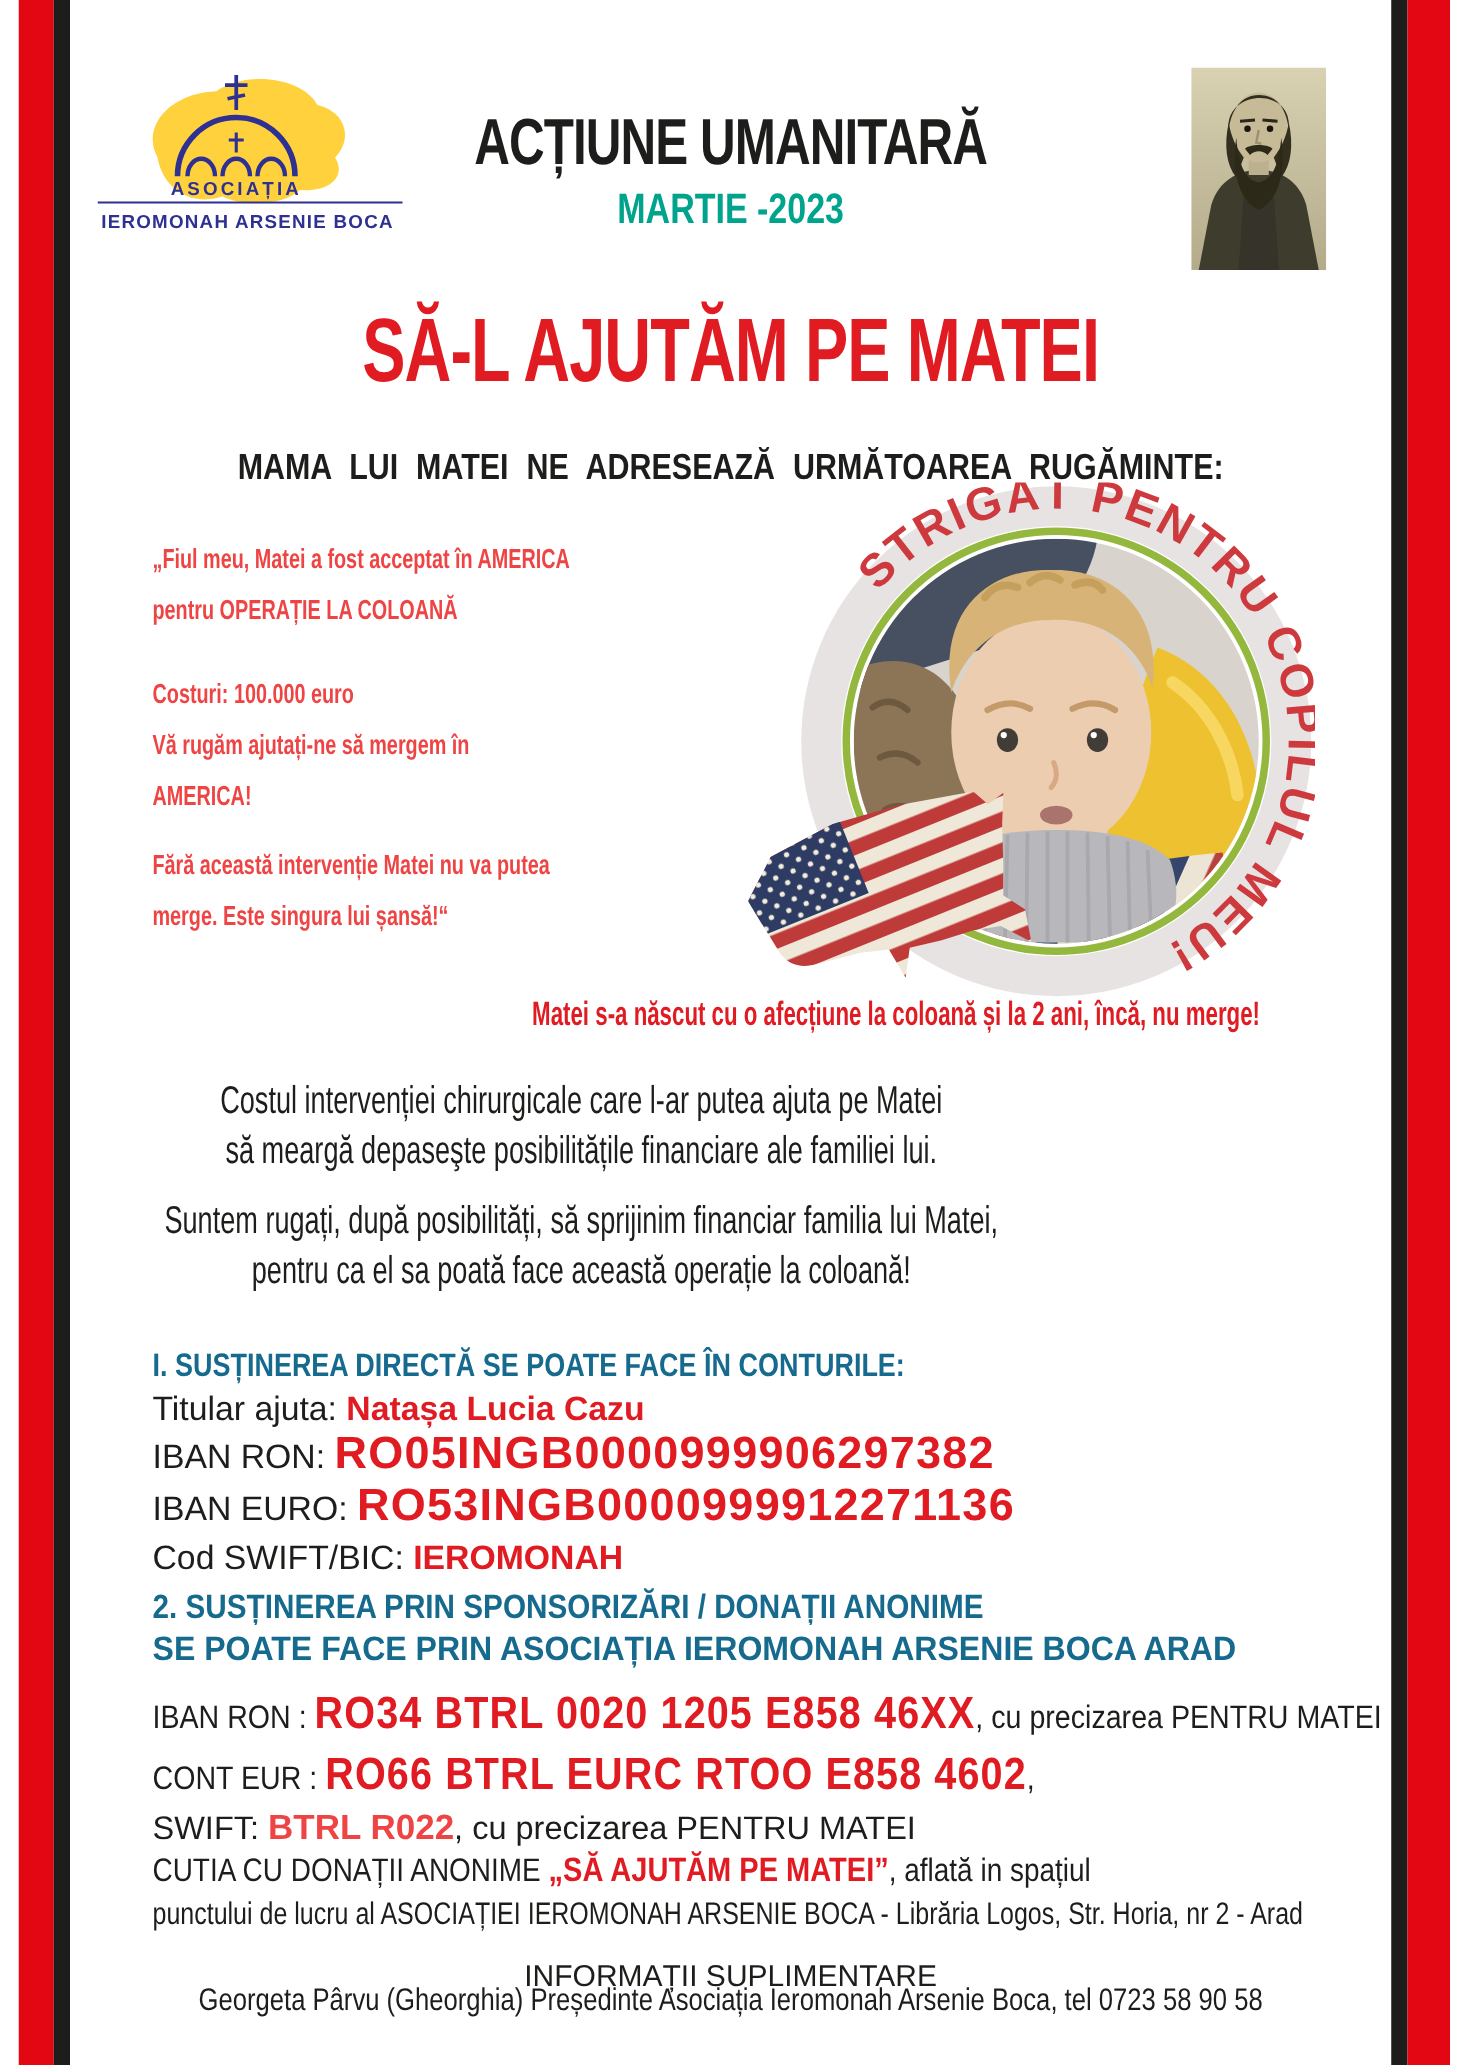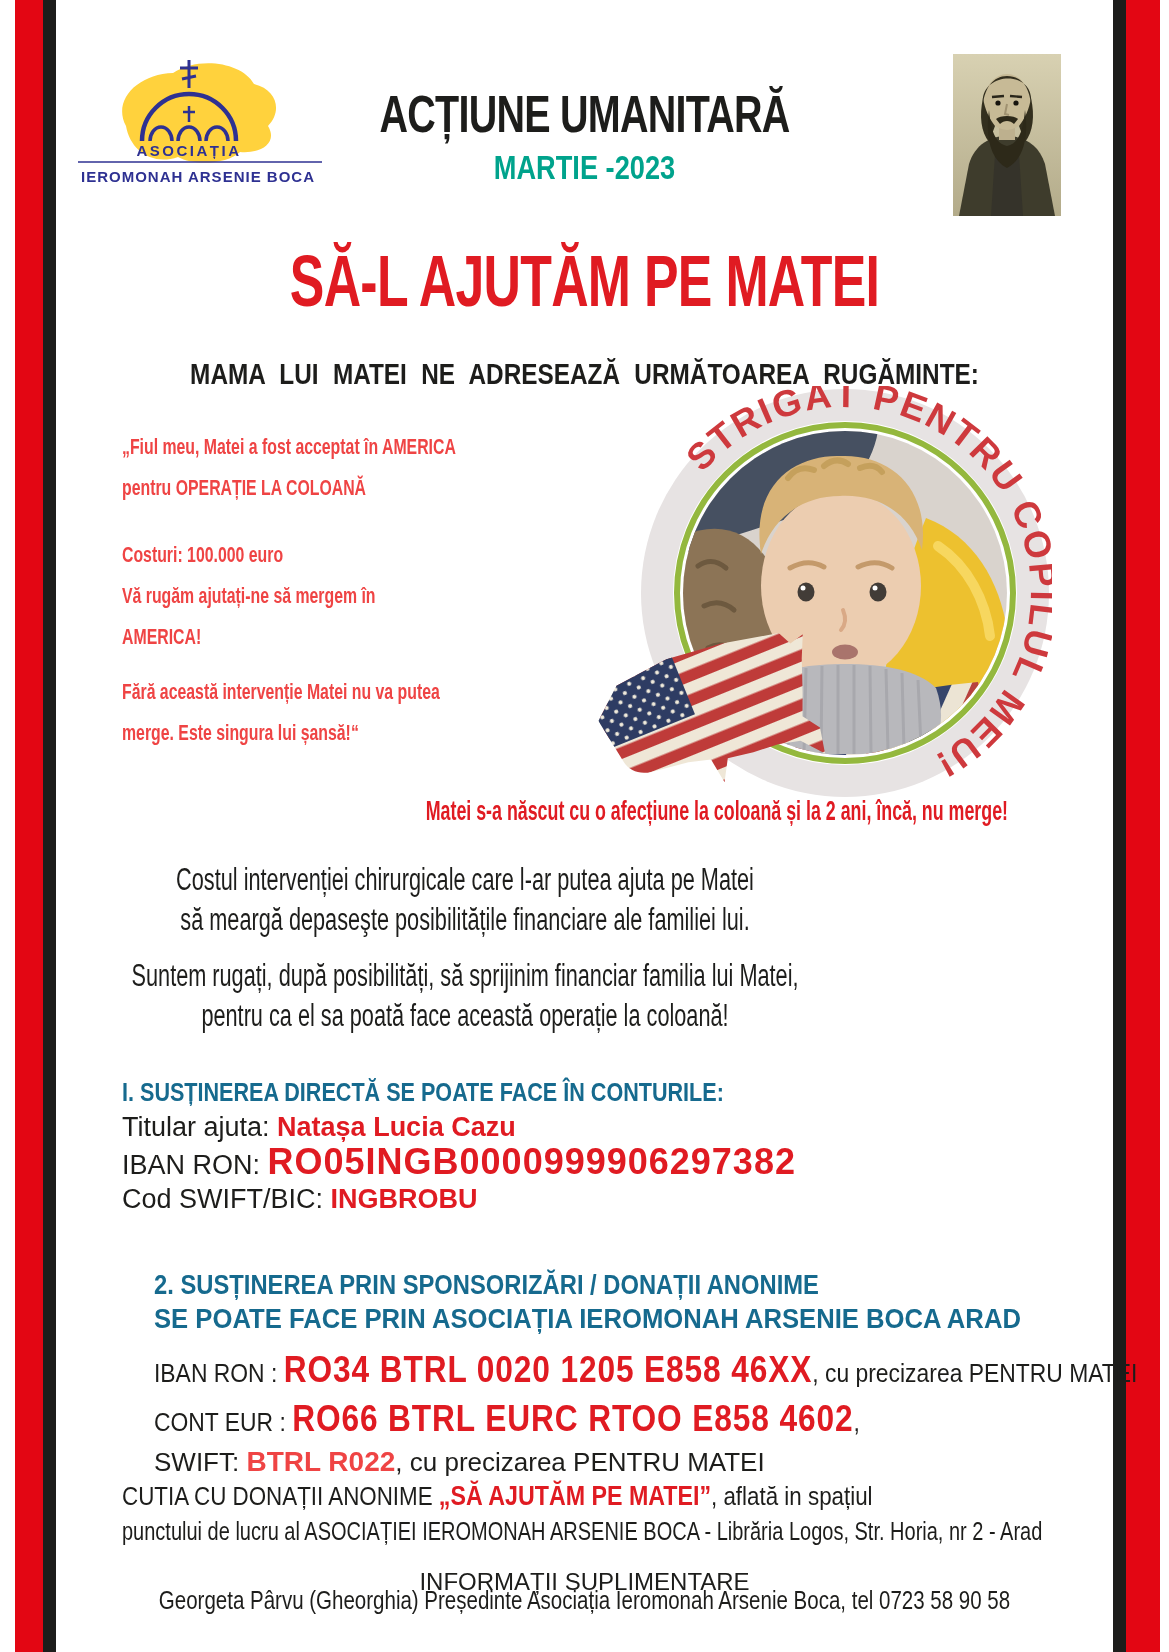--- a/index.html
+++ b/index.html
@@ -20,21 +20,21 @@
   .q-gap1{margin-top:26px;} .q-gap2{margin-top:14px;}
   
   .redline{position:absolute;left:120px;top:796px;width:888px;text-align:right;font-size:27px;
            font-weight:700;color:#e01b22;transform:scaleX(.66);transform-origin:100% 50%;white-space:nowrap;}
   
   .bodytxt{position:absolute;left:122px;top:860px;width:980px;font-size:31px;line-height:40px;color:#1d1d1b;text-align:center;}
   .bodytxt>div{transform:scaleX(.70);transform-origin:0 50%;white-space:nowrap;}
   .b-gap{margin-top:16px;}
   
   .sec{position:absolute;left:122px;width:1000px;color:#1d1d1b;}
-  .sec1{top:1076px;} .sec2{top:1268px;margin-left:32px;}
+  .sec1{top:1076px;} .sec2{top:1268px;}
   .s1-head{font-size:26px;font-weight:700;color:#166a8e;line-height:33px;transform:scaleX(.83);transform-origin:0 50%;white-space:nowrap;}
   .l-titular{font-size:27px;line-height:36px;white-space:nowrap;}
   .red-b{color:#e01b22;font-weight:700;}
   .l-iban{font-size:27px;line-height:34px;white-space:nowrap;}
   .l-iban2{font-size:27px;line-height:43px;white-space:nowrap;}
   .l-swift{font-size:27px;line-height:35px;white-space:nowrap;}
   .iban-big{font-size:36px;font-weight:700;color:#e01b22;letter-spacing:1px;}
   .s2-h1{font-size:27px;font-weight:700;color:#166a8e;line-height:34px;transform:scaleX(.88);transform-origin:0 50%;white-space:nowrap;}
   .s2-h2{font-size:27px;font-weight:700;color:#166a8e;line-height:34px;transform:scaleX(.95);transform-origin:0 50%;white-space:nowrap;}
   .l2-iban{font-size:26px;line-height:48px;margin-top:10px;transform:scaleX(.88);transform-origin:0 50%;white-space:nowrap;}
@@ -187,22 +187,25 @@
   </div>
 
   <div class="sec sec1">
     <div class="s1-head">I. SUSȚINEREA DIRECTĂ SE POATE FACE ÎN CONTURILE:</div>
     <div class="l-titular">
       <span>Titular ajuta: </span><span class="red-b">Natașa Lucia Cazu</span>
     </div>
     <div class="l-iban">
       <span>IBAN RON: </span><span class="iban-big">RO05INGB0000999906297382</span>
     </div>
+    <div class="l-iban2">
+      <span>IBAN EURO: </span><span class="iban-big">RO53INGB0000999912271136</span>
+    </div>
     <div class="l-swift">
-      <span>Cod SWIFT/BIC: </span><span class="red-b">INGBROBU</span>
+      <span>Cod SWIFT/BIC: </span><span class="red-b">IEROMONAH</span>
     </div>
   </div>
 
   <div class="sec sec2">
     <div class="s2-h1">2. SUSȚINEREA PRIN SPONSORIZĂRI / DONAȚII ANONIME</div>
     <div class="s2-h2">SE POATE FACE PRIN ASOCIAȚIA IEROMONAH ARSENIE BOCA ARAD</div>
     <div class="l2-iban">
       <span>IBAN RON : </span><span class="iban-big">RO34 BTRL 0020 1205 E858 46XX</span><span>, cu precizarea PENTRU MATEI</span>
     </div>
     <div class="l2-cont">

